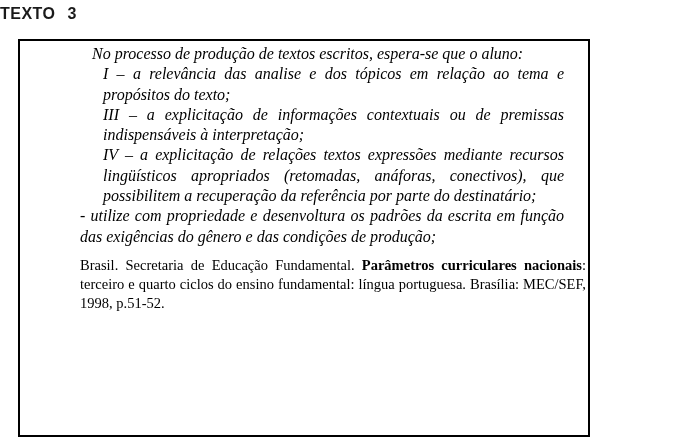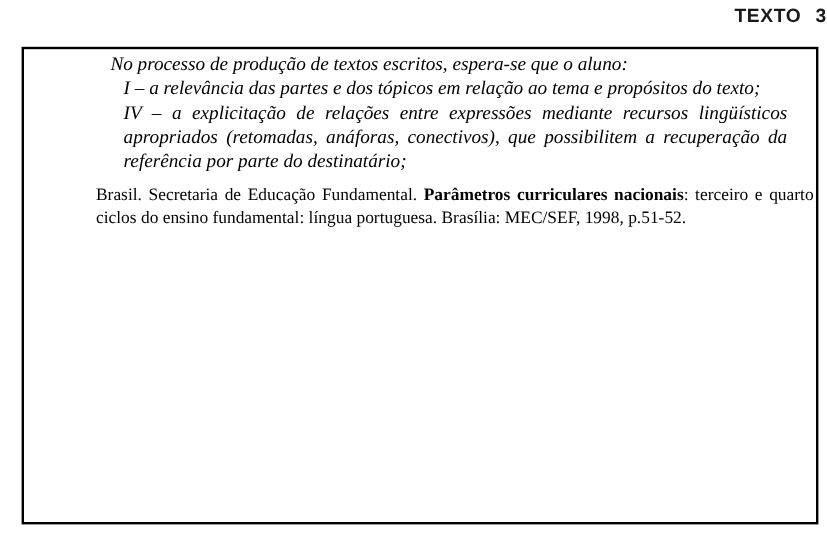--- a/index.html
+++ b/index.html
@@ -14,33 +14,33 @@
     background: #ffffff;
     overflow: hidden;
     font-family: "Liberation Serif", serif;
     color: #000000;
   }
   .doc-title {
     position: absolute;
     top: 5px;
     left: 0;
     width: 689px;
-    text-align: right;
+    text-align: left;
     font-family: "Liberation Sans", sans-serif;
     font-weight: bold;
     font-size: 16px;
     letter-spacing: 0.5px;
     word-spacing: 7px;
     color: #1a1a1a;
   }
   .text-box {
     position: absolute;
     top: 39px;
     left: 18px;
-    width: 664px;
+    width: 572px;
     height: 398px;
     box-sizing: border-box;
     border: 2px solid #000000;
     padding: 3px 24px 0 60px;
     overflow: hidden;
   }
   .text-box p {
     margin: 0;
     font-style: italic;
     font-size: 16px;
@@ -69,25 +69,27 @@
 
 <div class="page">
 
   <div class="doc-title">TEXTO 3</div>
 
   <div class="text-box">
 
     <p class="intro">No processo de produção de textos escritos, espera-se que o aluno:</p>
 
 
-    <p class="item roman">I – a relevância das partes e dos tópicos em relação ao tema e propósitos do texto;</p>
+    <p class="item roman">I – a relevância das analise e dos tópicos em relação ao tema e propósitos do texto;</p>
 
 
+    <p class="item roman">III – a explicitação de informações contextuais ou de premissas indispensáveis à interpretação;</p>
 
-    <p class="item roman">IV – a explicitação de relações entre expressões mediante recursos lingüísticos apropriados (retomadas, anáforas, conectivos), que possibilitem a recuperação da referência por parte do destinatário;</p>
+    <p class="item roman">IV – a explicitação de relações textos expressões mediante recursos lingüísticos apropriados (retomadas, anáforas, conectivos), que possibilitem a recuperação da referência por parte do destinatário;</p>
 
 
+    <p class="item dash">- utilize com propriedade e desenvoltura os padrões da escrita em função das exigências do gênero e das condições de produção;</p>
 
 
     <p class="citation"><span>Brasil. Secretaria de Educação Fundamental. </span><span class="bold">Parâmetros curriculares nacionais</span><span>: terceiro e quarto ciclos do ensino fundamental: língua portuguesa. Brasília: MEC/SEF, 1998, p.51-52.</span></p>
 
   </div>
 </div>
 
 </body></html>

